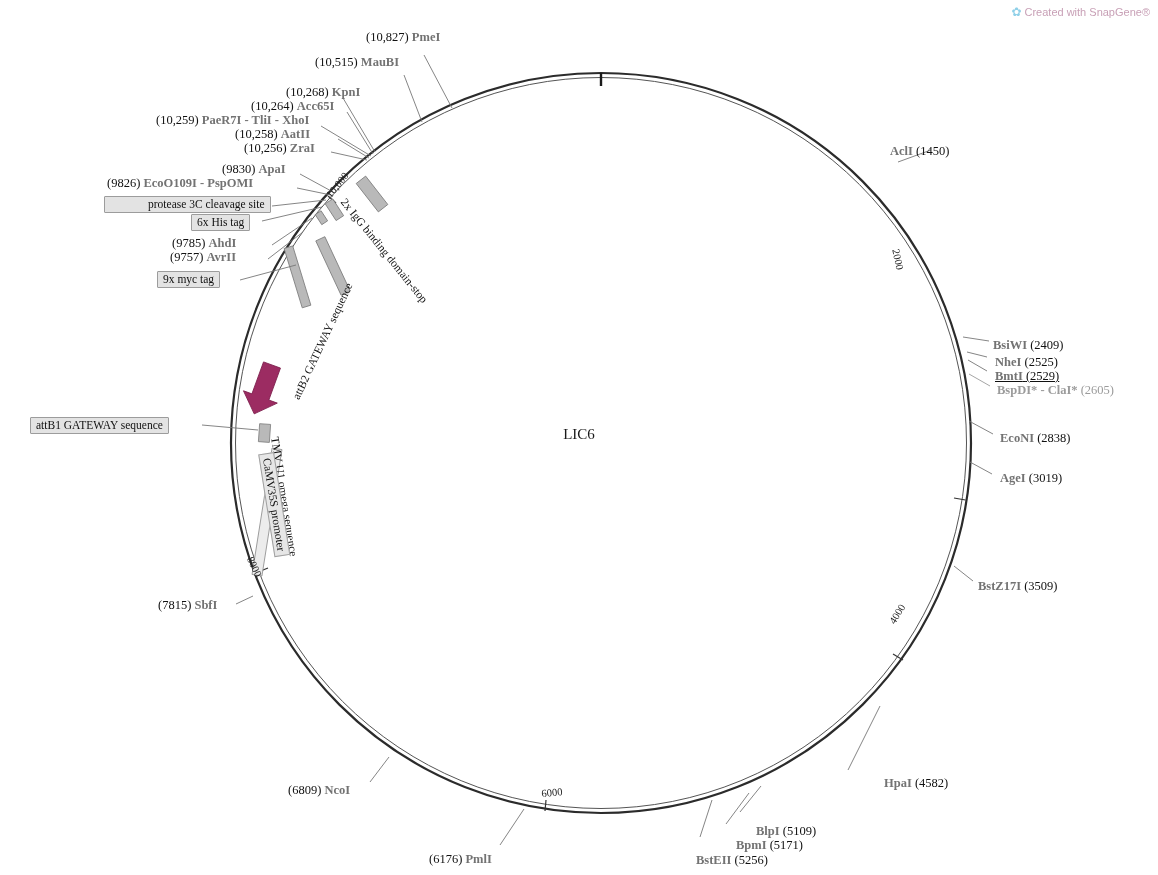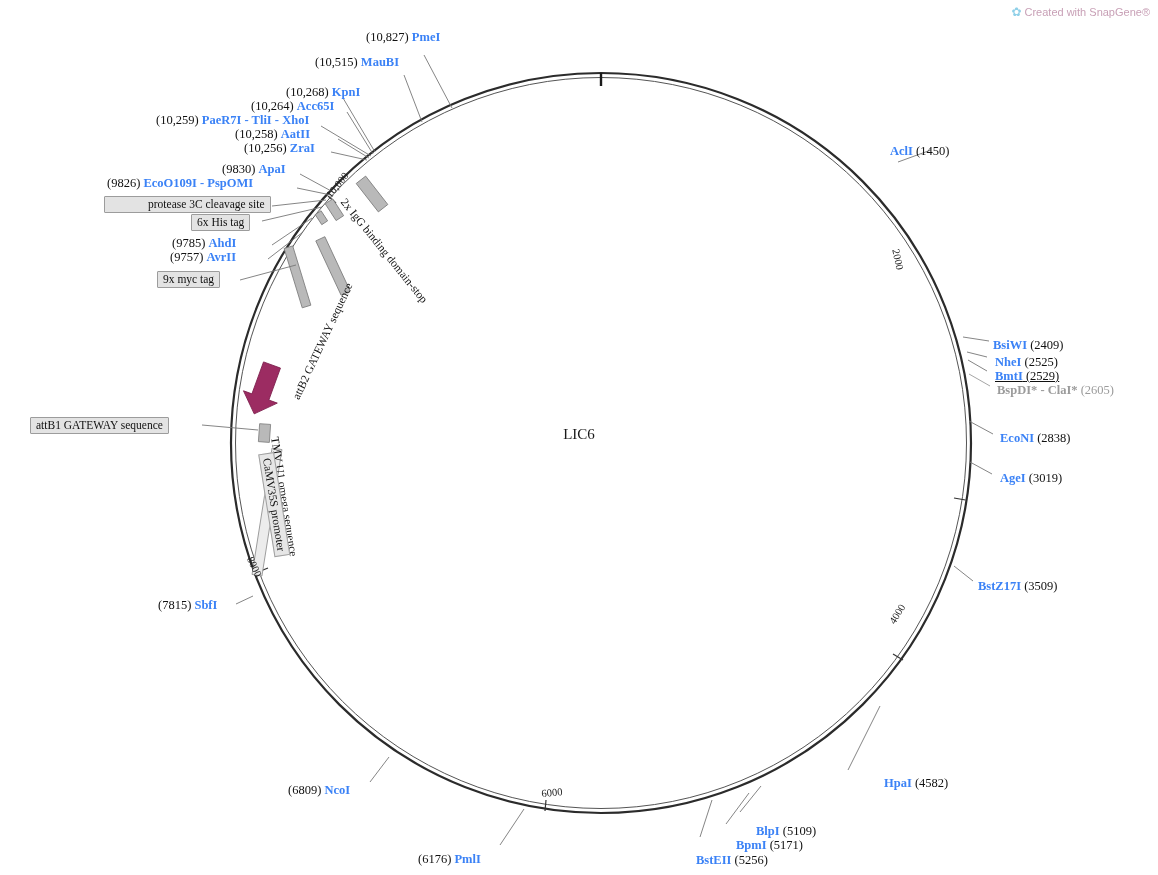--- a/index.html
+++ b/index.html
@@ -28,21 +28,21 @@
     position:absolute;left:0;top:445px;width:1158px;text-align:center;
     font-family:"Liberation Serif", serif;font-size:12px;color:#1a1a1a;
   }
 
   
   .lbl{
     position:absolute;white-space:nowrap;font-size:12.5px;color:#111;
     font-family:"Liberation Serif", serif;
   }
   .lbl .pos{font-weight:normal;color:#111;}
-  .lbl .enz{font-weight:bold;color:#3b82f6;}
+  .lbl .enz{font-weight:bold;color:#737373;}
   .lbl.grey .enz,.lbl.grey .pos{color:#9b9b9b;}
 
   
   .fbox{
     position:absolute;white-space:nowrap;font-size:11.5px;
     font-family:"Liberation Serif", serif;color:#111;
     background:#e3e3e3;border:1px solid #9c9c9c;
     padding:1px 5px 2px 5px;border-radius:1px;
   }
 
@@ -206,21 +206,21 @@
   </div>
 
   <div class="lbl" style="left:158px;top:598px;">
     <span class="pos">(7815)</span>
     <span class="enz">SbfI</span>
   </div>
   <div class="lbl" style="left:288px;top:783px;">
     <span class="pos">(6809)</span>
     <span class="enz">NcoI</span>
   </div>
-  <div class="lbl" style="left:418px;top:852px;">
+  <div class="lbl" style="left:429px;top:852px;">
     <span class="pos">(6176)</span>
     <span class="enz">PmlI</span>
   </div>
   <div class="lbl" style="left:696px;top:853px;">
     <span class="enz">BstEII</span>
     <span class="pos">(5256)</span>
   </div>
   <div class="lbl" style="left:736px;top:838px;">
     <span class="enz">BpmI</span>
     <span class="pos">(5171)</span>

